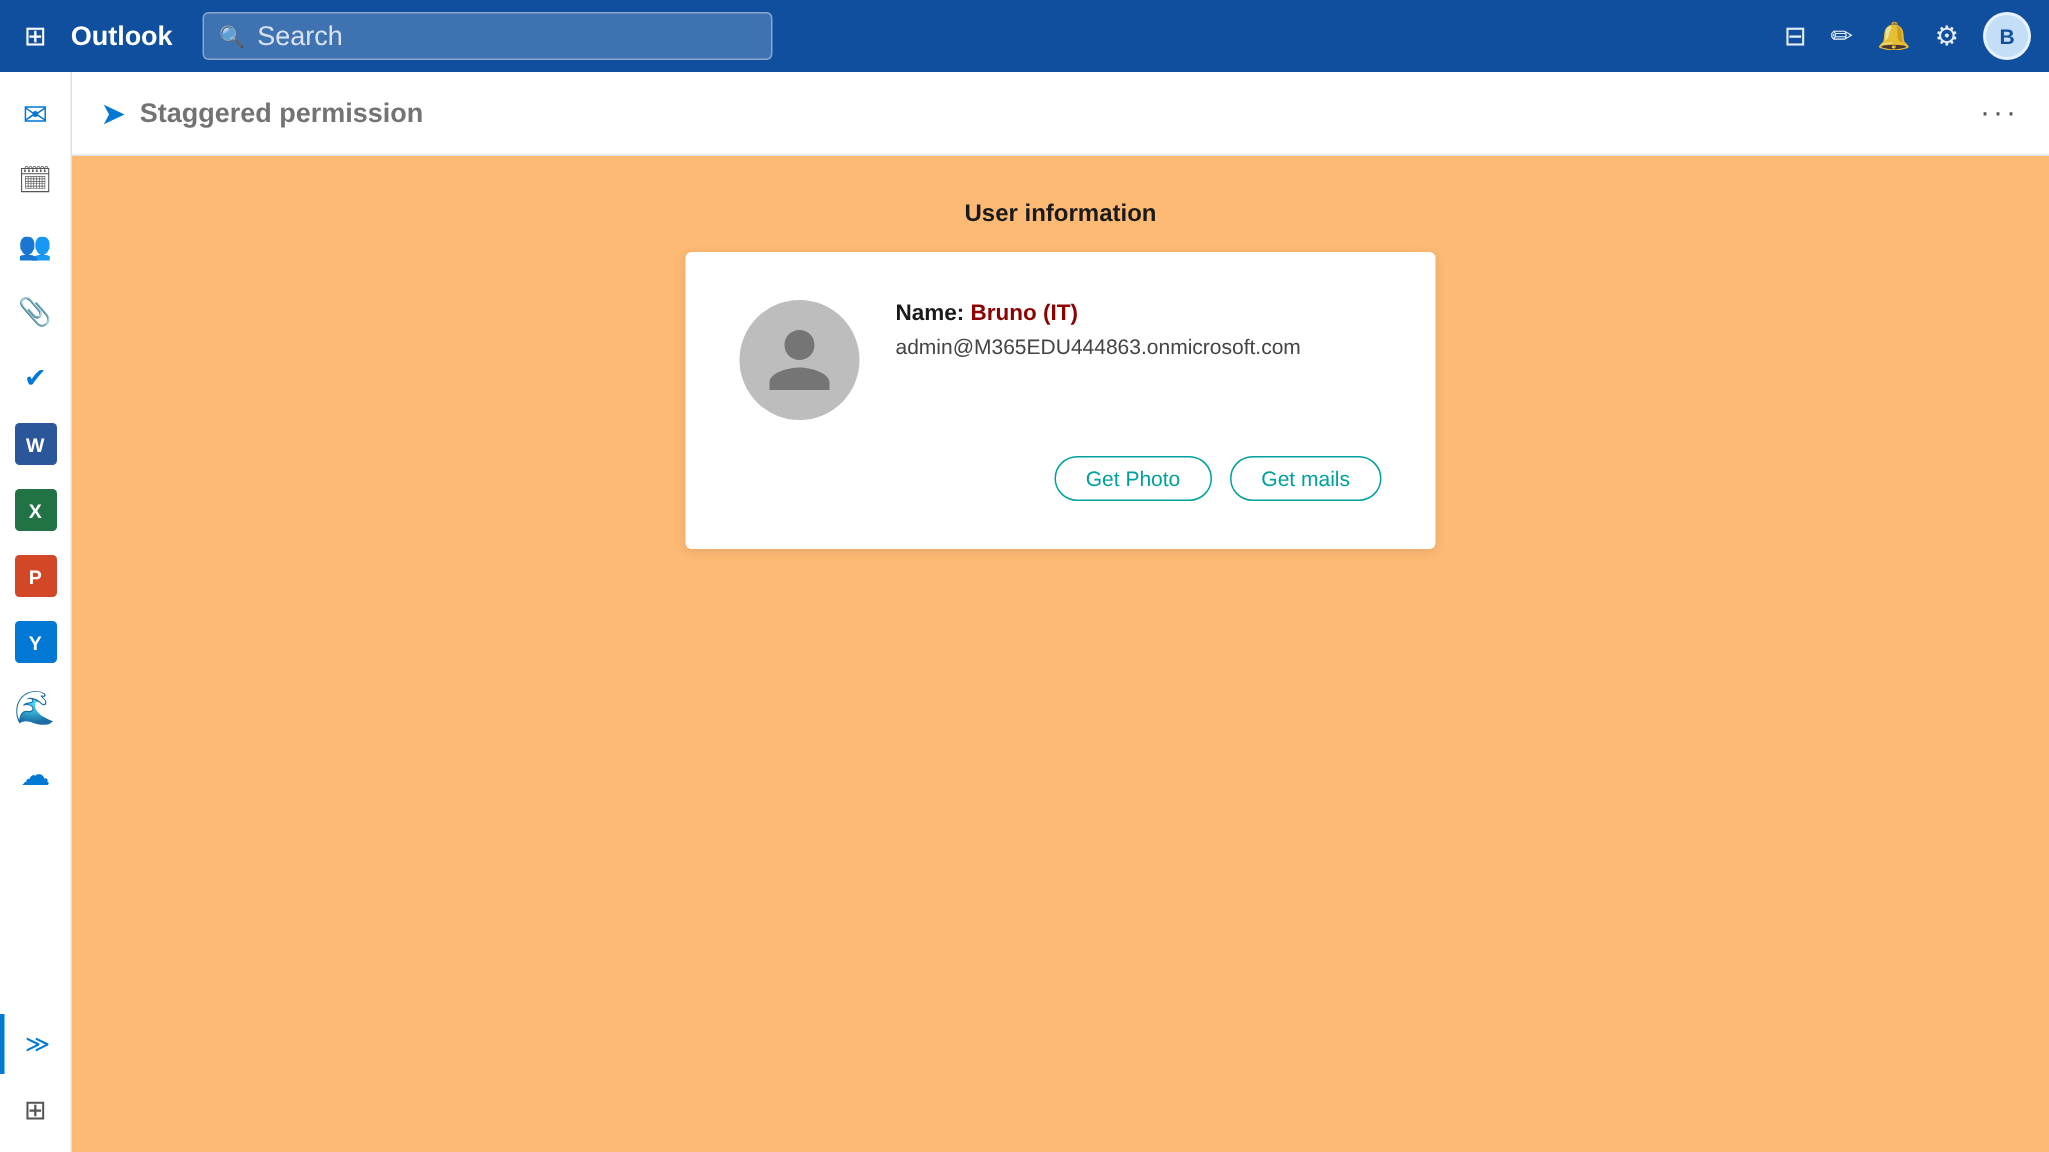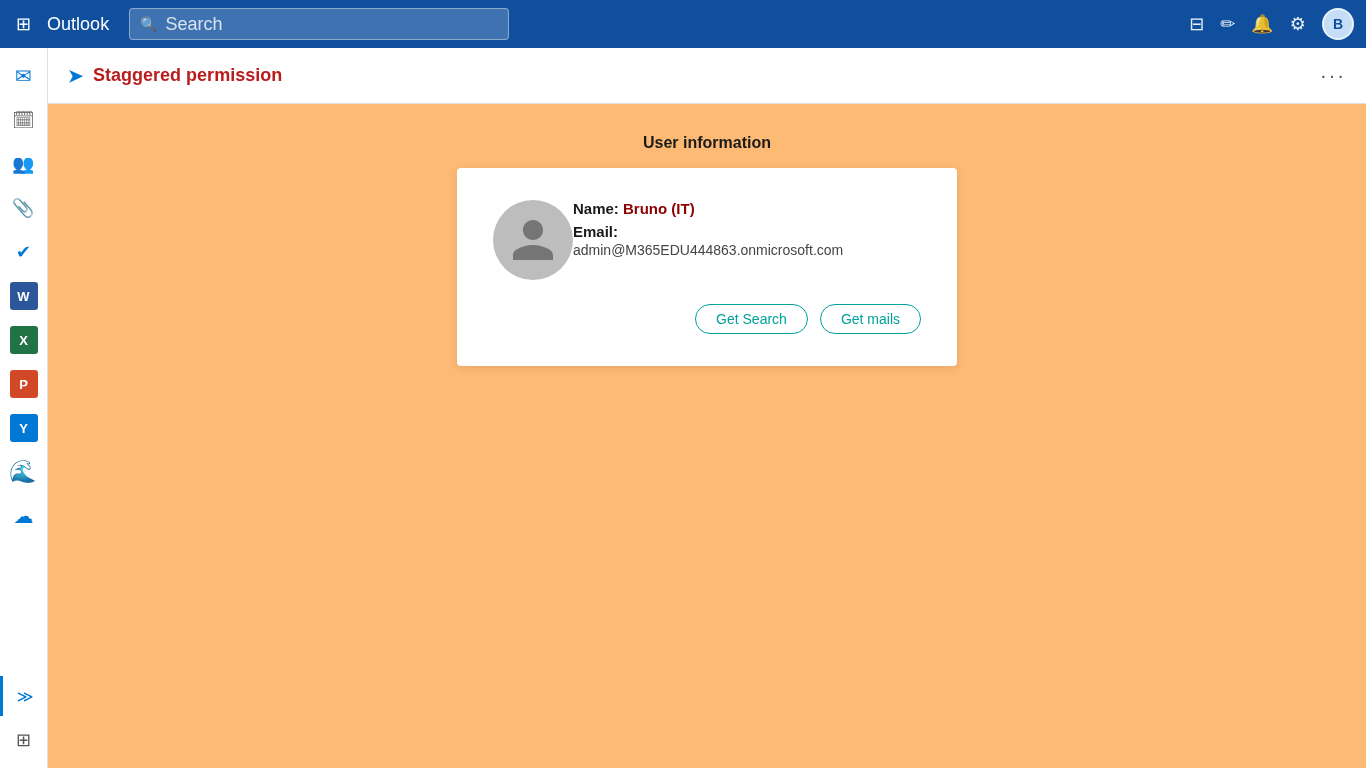--- a/index.html
+++ b/index.html
@@ -9,21 +9,21 @@
     .navbar {
       background-color: #0f4f9e;
       height: 48px;
       display: flex;
       align-items: center;
       padding: 0 12px;
       gap: 12px;
       flex-shrink: 0;
     }
     .nav-grid-icon { color: white; font-size: 18px; cursor: pointer; padding: 4px; }
-    .nav-title { color: white; font-size: 18px; font-weight: 400; margin-right: 8px; }
+    .nav-title { color: white; font-size: 18px; font-weight: 700; margin-right: 8px; }
     .search-bar {
       flex: 1;
       max-width: 380px;
       background: rgba(255,255,255,0.2);
       border: 1px solid rgba(255,255,255,0.4);
       border-radius: 4px;
       display: flex;
       align-items: center;
       padding: 0 10px;
       height: 32px;
@@ -91,21 +91,21 @@
 
     
     .page-header {
       display: flex;
       align-items: center;
       padding: 16px 20px;
       border-bottom: 1px solid #e0e0e0;
       gap: 10px;
     }
     .back-arrow { color: #0078d4; font-size: 18px; font-weight: 700; cursor: pointer; }
-    .page-title { font-size: 18px; font-weight: 600; color: #b91c1c; }
+    .page-title { font-size: 18px; font-weight: 600; color: #737373; }
     .header-spacer { flex: 1; }
     .more-btn { color: #555; font-size: 20px; cursor: pointer; letter-spacing: 2px; }
 
     
     .main-content { flex: 1; padding: 30px 40px; background: #fdba74; }
 
     
     .section-title {
       font-size: 16px;
       font-weight: 600;
@@ -117,20 +117,21 @@
       background: white;
       border-radius: 4px;
       box-shadow: 0 2px 8px rgba(0,0,0,0.1);
       padding: 32px 36px;
       max-width: 500px;
       margin: 0 auto;
     }
     .user-card-inner {
       display: flex;
       align-items: flex-start;
+      gap: 24px;
     }
     .user-avatar {
       width: 80px; height: 80px;
       border-radius: 50%;
       background: #bdbdbd;
       display: flex; align-items: center; justify-content: center;
       flex-shrink: 0;
     }
     .user-avatar svg { fill: #757575; }
     .user-info { flex: 1; }
@@ -240,25 +241,24 @@
             <svg width="50" height="50" viewBox="0 0 24 24">
               <path d="M12 12c2.7 0 4.8-2.1 4.8-4.8S14.7 2.4 12 2.4 7.2 4.5 7.2 7.2 9.3 12 12 12zm0 2.4c-3.2 0-9.6 1.6-9.6 4.8v2.4h19.2v-2.4c0-3.2-6.4-4.8-9.6-4.8z"></path>
             </svg>
           </div>
 
           <div class="user-info">
             <div class="user-name-row">
               <span class="user-name-label">Name:</span>
               <span class="user-name-value"> Bruno (IT)</span>
             </div>
-            <div class="user-email-label">Email:</div>
             <div class="user-email-value">admin@M365EDU444863.onmicrosoft.com</div>
           </div>
         </div>
 
         <div class="card-actions">
-          <button class="btn-outline">Get Search</button>
+          <button class="btn-outline">Get Photo</button>
           <button class="btn-outline">Get mails</button>
         </div>
       </div>
     </div>
   </div>
 </div>
 
 </body></html>

